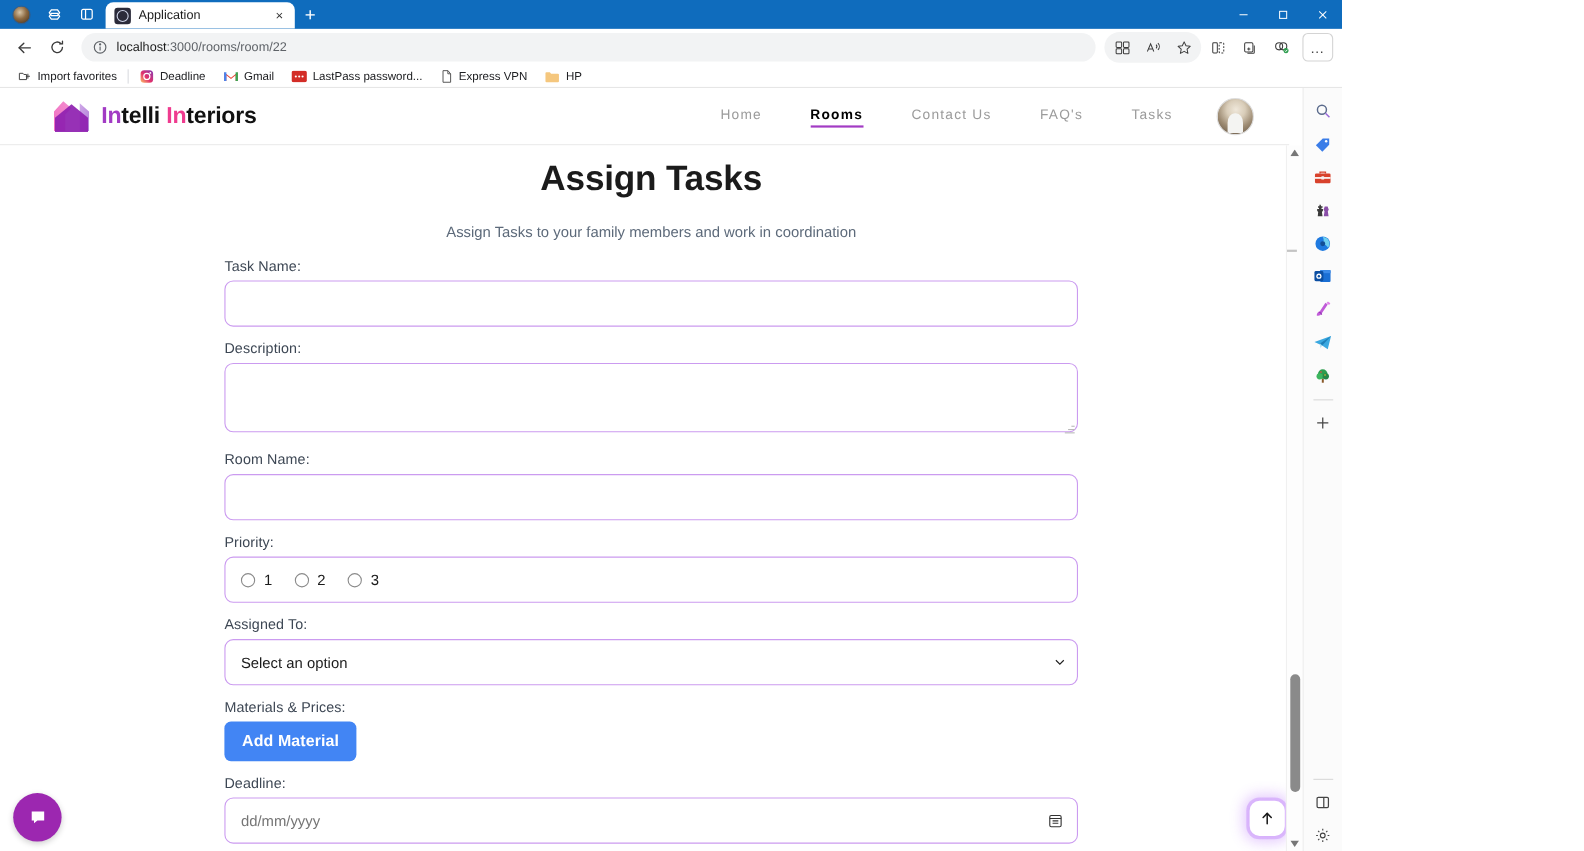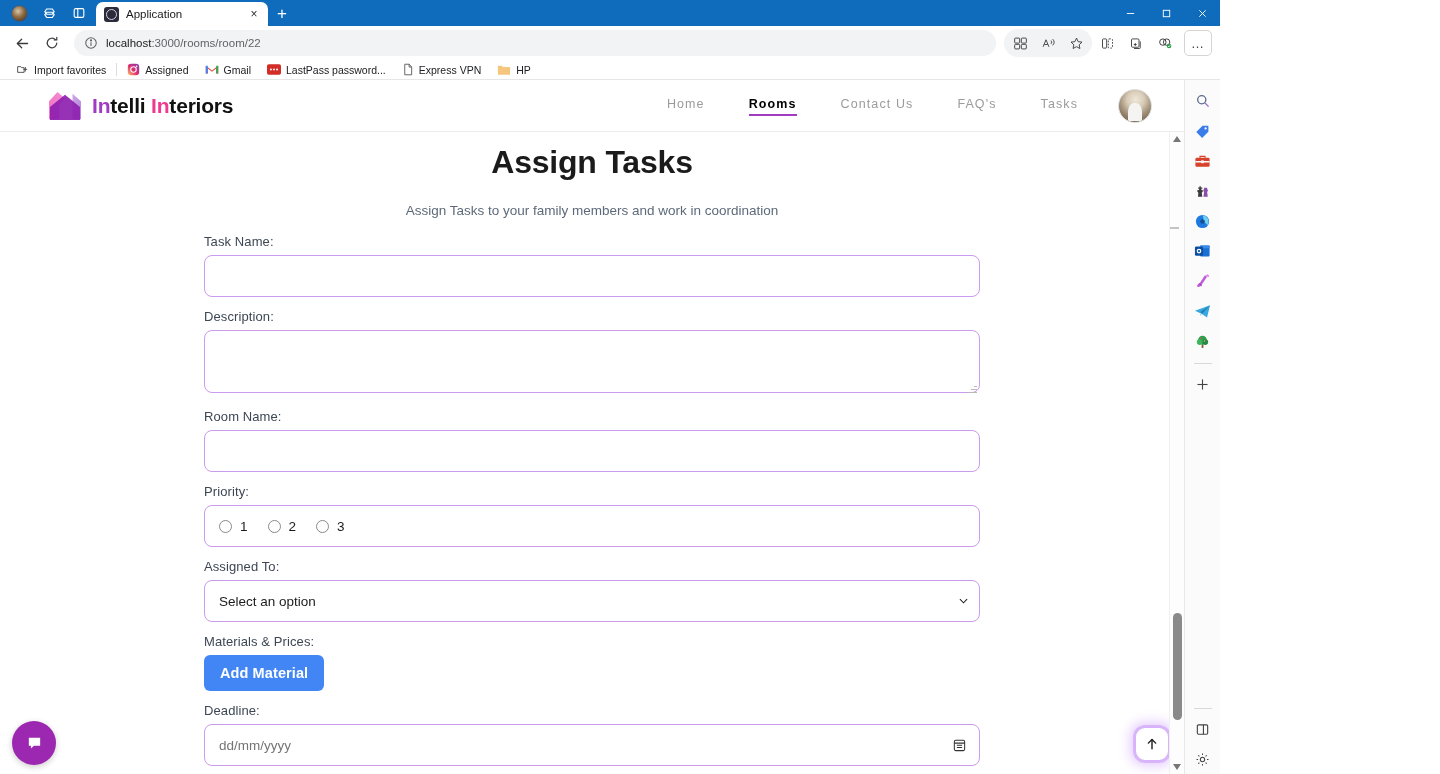--- a/index.html
+++ b/index.html
@@ -90,21 +90,21 @@
   }
   .ebicon { width:30px; height:30px; display:flex; align-items:center; justify-content:center;
     border-radius:6px; margin-bottom:0px; font-size:14px; }
   .eb-divider { width:18px; height:1px; background:#d9d9d9; margin:7px 0 5px; }
   .eb-spacer { flex:1; }
 
   
   .site-header {
     height: 52px; background:#ffffff; display:flex; align-items:center;
     padding: 0 32px 0 48px; border-bottom:1px solid #ececec;
-    position:absolute; top:0; left:0; right:0; z-index:5;
+    position:absolute; top:0; left:0; right:12px; z-index:5;
   }
   .brand { display:flex; align-items:center; gap:10px; }
   .logo-mark { width:34px; height:30px; }
   .brand-text { font-size:21px; font-weight:700; letter-spacing:-0.2px; color:#111; }
   .brand-text .p { color:#a23bc4; }
   .brand-text .k { color:#ef3b8f; }
   .nav { margin-left:auto; display:flex; align-items:center; gap:44px; }
   .nav a {
     font-size:12.5px; color:#9b9b9b; text-decoration:none; letter-spacing:1.1px;
     position:relative; padding-bottom:4px;
@@ -340,21 +340,21 @@
             <linearGradient id="ig" x1="0" y1="1" x2="1" y2="0">
           <stop offset="0" stop-color="#fdc468"></stop>
               <stop offset="0.45" stop-color="#e1306c"></stop>
               <stop offset="1" stop-color="#833ab4"></stop>
         </linearGradient>
           </defs>
         <rect x="1" y="1" width="14" height="14" rx="4" fill="url(#ig)"></rect>
         <circle cx="8" cy="8" r="3.4" fill="none" stroke="#fff" stroke-width="1.3"></circle>
         <circle cx="11.9" cy="4.1" r="1" fill="#fff"></circle>
       </svg>
-      <span>Assigned</span>
+      <span>Deadline</span>
     </div>
     <div class="bm">
       <svg width="14" height="13" viewBox="0 0 18 14">
         <path d="M1 2.2 L9 8.4 L17 2.2 V12.2 H14.4 V5.6 L9 9.9 L3.6 5.6 V12.2 H1 Z" fill="#ea4335"></path>
         <path d="M1 2.2 L3.6 2.2 V12.2 H1 Z" fill="#4285f4"></path>
         <path d="M14.4 2.2 L17 2.2 V12.2 H14.4 Z" fill="#34a853"></path>
       </svg>
       <span>Gmail</span>
     </div>
     <div class="bm">

